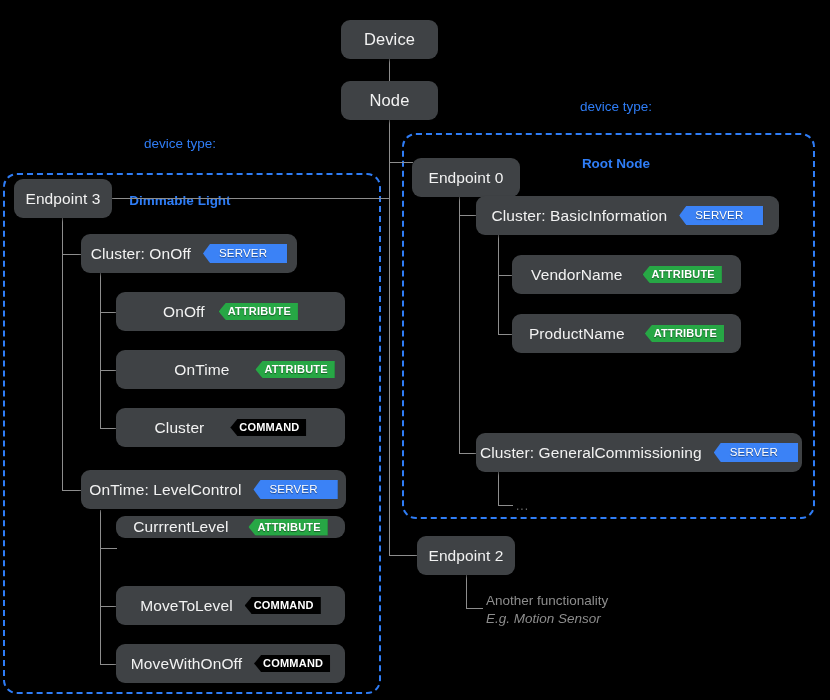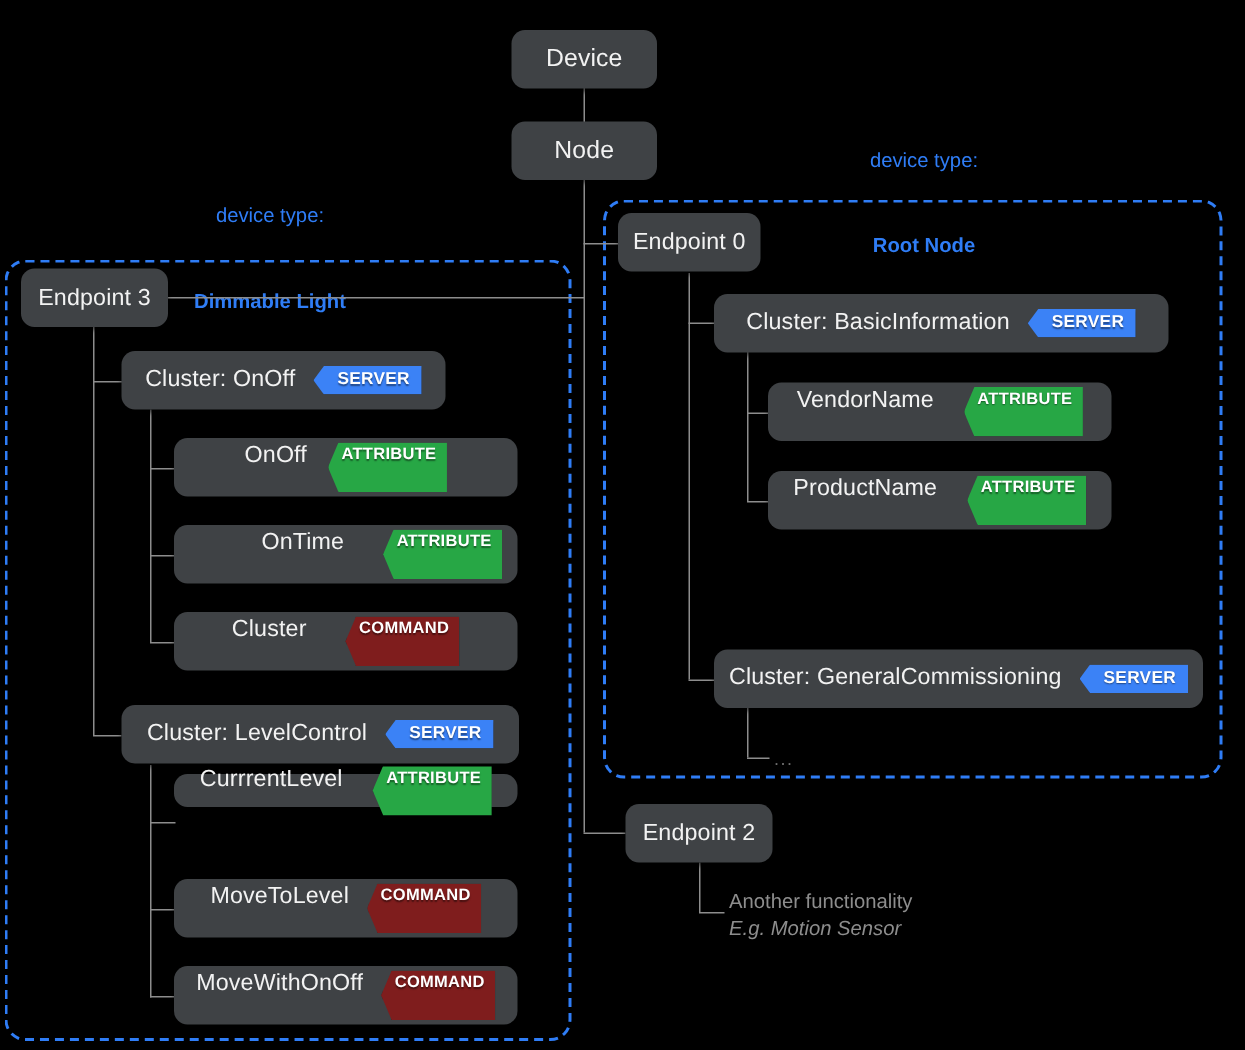--- a/index.html
+++ b/index.html
@@ -49,40 +49,40 @@
     box-shadow:0 2px 3px rgba(0,0,0,.55);
   }
   .node .label{
     font-size:15.5px;
     letter-spacing:.1px;
     white-space:nowrap;
   }
   .node.big .label{font-size:16.5px;}
   .node.root{justify-content:center;}
 
-  .node-inner{display:flex;align-items:flex-start;gap:12px;}
+  .node-inner{display:flex;align-items:center;gap:12px;}
 
   
   .badge{
     display:inline-block;
     position:relative;
     font-size:11px;
     font-weight:bold;
     letter-spacing:.2px;
     color:#ffffff;
-    padding:2px 7px 18px 9px;
+    padding:2px 7px 2px 9px;
     line-height:13px;
     white-space:nowrap;
     clip-path:polygon(7px 0, 100% 0, 100% 100%, 7px 100%, 0 50%);
     text-shadow:0 1px 1px rgba(0,0,0,.45);
     box-shadow:0 1px 2px rgba(0,0,0,.5);
   }
-  .badge.server{background:#3b82f6;padding:3px 8px 3px 16px;font-size:11.5px;font-weight:bold;}
+  .badge.server{background:#3b82f6;padding:3px 20px 3px 16px;font-size:11.5px;font-weight:normal;}
   .badge.attribute{background:#27a745;}
-  .badge.command{background:#7f1d1d;}
+  .badge.command{background:#000000;}
 
   
   .note{
     position:absolute;
     color:#8d8d8d;
     font-size:13.5px;
     line-height:1.35;
     white-space:nowrap;
   }
   .note .italic{font-style:italic;display:block;}
@@ -152,42 +152,42 @@
   <div class="line h" style="left:466px;top:608px;width:17px;"></div>
 
   <div class="node big root" style="left:341px;top:20px;width:97px;height:39px;">
     <span class="label">Device</span>
   </div>
 
   <div class="node big root" style="left:341px;top:81px;width:97px;height:39px;">
     <span class="label">Node</span>
   </div>
 
-  <div class="node" style="left:412px;top:142px;width:95px;height:39px;">
+  <div class="node" style="left:412px;top:158px;width:108px;height:39px;">
     <span class="label">Endpoint 0</span>
   </div>
 
   <div class="node" style="left:14px;top:179px;width:98px;height:39px;">
     <span class="label">Endpoint 3</span>
   </div>
 
   <div class="node" style="left:417px;top:536px;width:98px;height:39px;">
     <span class="label">Endpoint 2</span>
   </div>
 
   <div class="node" style="left:81px;top:234px;width:216px;height:39px;">
     <span class="node-inner">
       <span class="label">Cluster: OnOff</span>
       <span class="badge server">SERVER</span>
     </span>
   </div>
 
   <div class="node" style="left:81px;top:470px;width:265px;height:39px;">
     <span class="node-inner">
-      <span class="label">Cluster: LevelControl</span>
+      <span class="label">OnTime: LevelControl</span>
       <span class="badge server">SERVER</span>
     </span>
   </div>
 
   <div class="node" style="left:476px;top:196px;width:303px;height:39px;">
     <span class="node-inner">
       <span class="label">Cluster: BasicInformation</span>
       <span class="badge server">SERVER</span>
     </span>
   </div>

